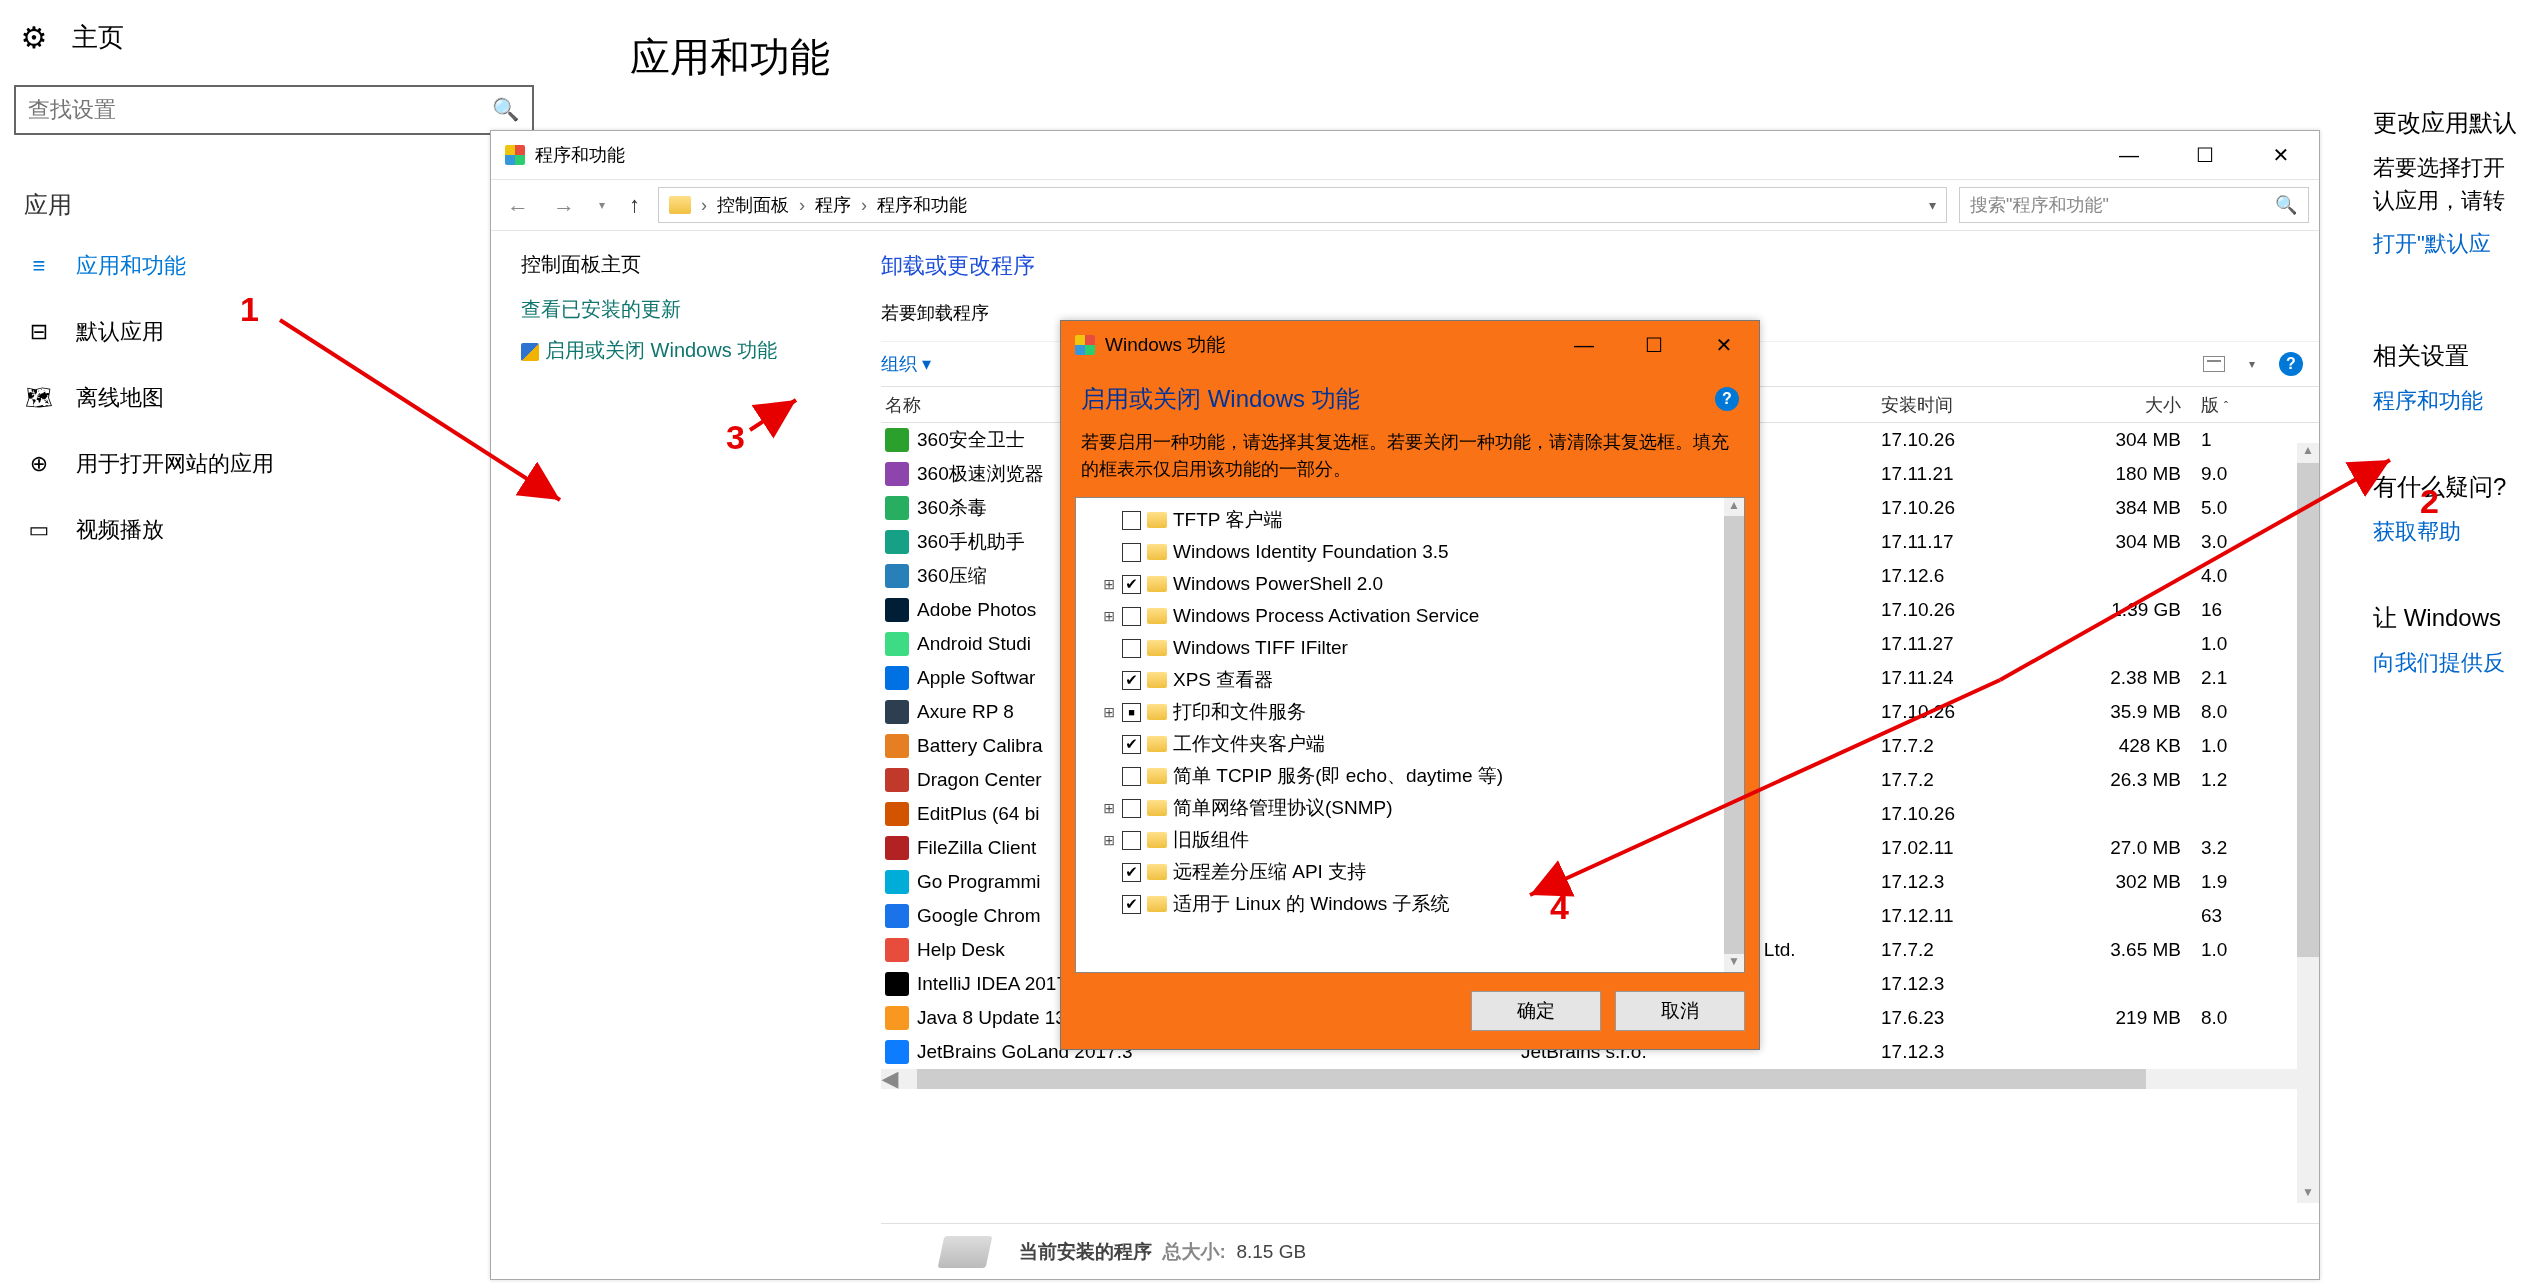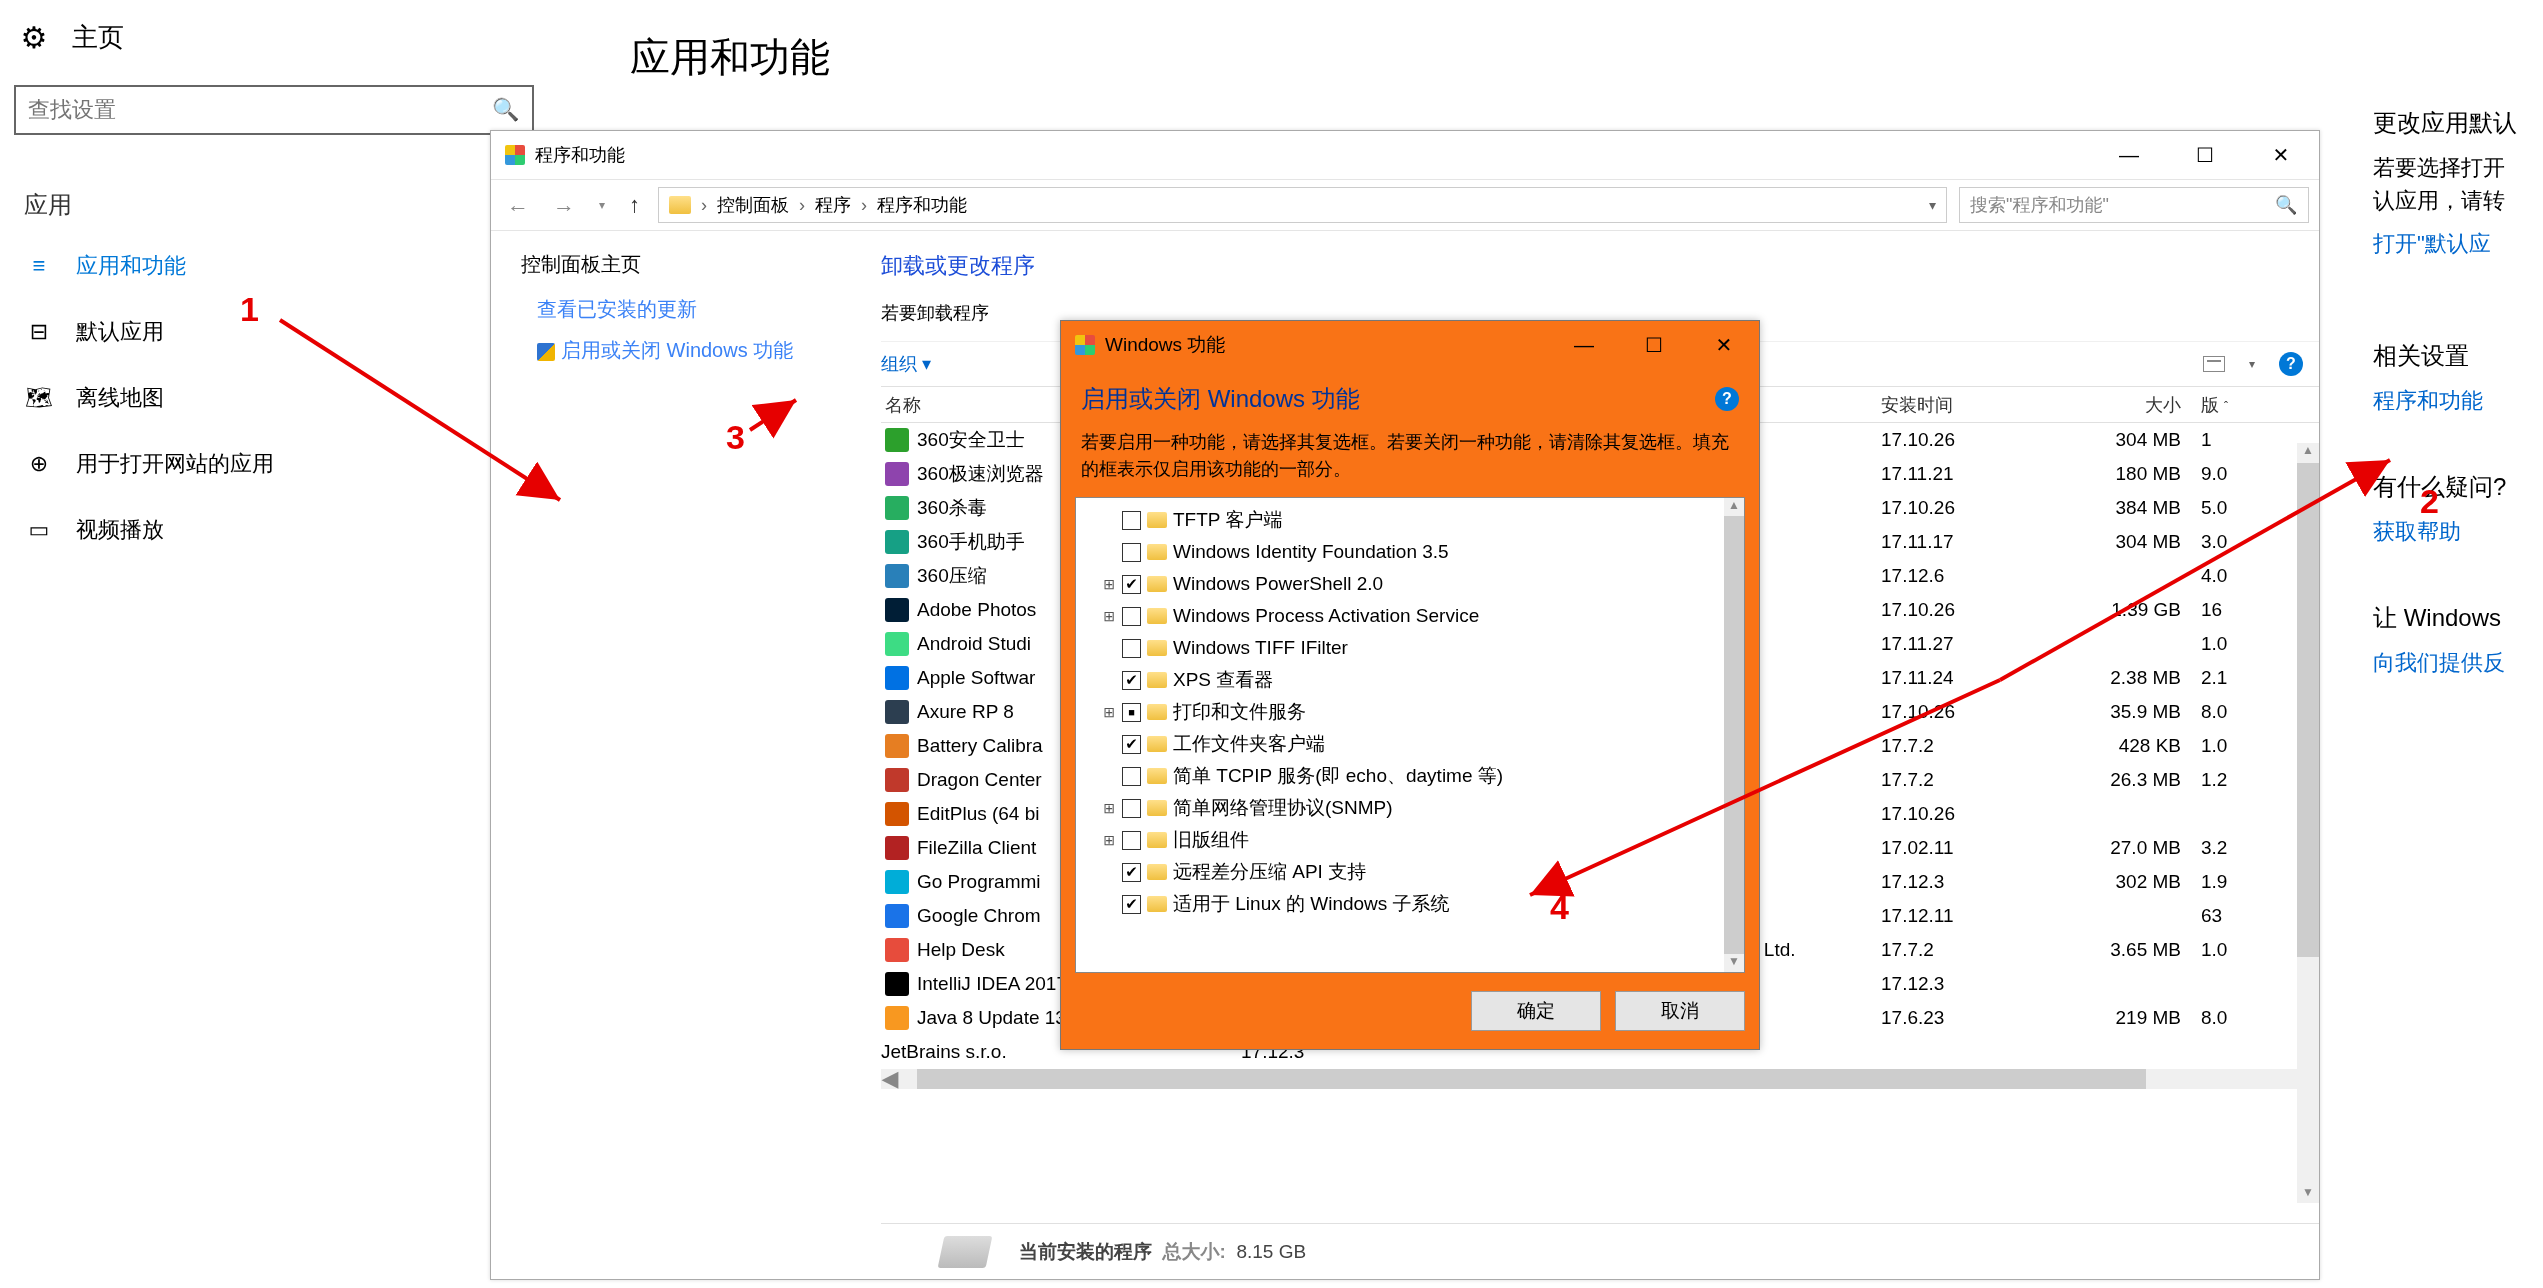--- a/index.html
+++ b/index.html
@@ -36,21 +36,21 @@
   .explorer-nav { display: flex; align-items: center; height: 52px; border-top: 1px solid #e5e5e5; border-bottom: 1px solid #e5e5e5; padding: 0 10px; gap: 12px; }
   .nav-arrow { font-size: 22px; color: #888; padding: 4px 6px; }
   .nav-arrow.enabled { color: #333; }
   .addr-bar { flex: 1; height: 36px; border: 1px solid #ccc; display: flex; align-items: center; gap: 10px; padding: 0 10px; font-size: 18px; }
   .addr-sep { color: #666; }
   .addr-dd { font-size: 14px; color: #666; }
   .nav-search { width: 350px; height: 36px; border: 1px solid #ccc; display: flex; align-items: center; padding: 0 10px; gap: 8px; font-size: 18px; color: #888; }
 
   .explorer-body { display: flex; flex: 1; overflow: hidden; }
   .exp-left { width: 340px; padding: 20px 0 0 30px; }
-  .exp-left-link { color: #3b82f6; font-size: 20px; margin: 14px 16px; cursor: pointer; }
+  .exp-left-link { color: #0f766e; font-size: 20px; margin: 14px 0; cursor: pointer; }
   .exp-left-head { font-size: 20px; margin-bottom: 18px; }
   .shield { display: inline-block; width: 18px; height: 18px; background: linear-gradient(135deg, #2e73d0 50%, #f0b400 50%); border-radius: 2px; margin-right: 6px; vertical-align: middle; }
 
   .exp-main { flex: 1; display: flex; flex-direction: column; overflow: hidden; padding: 20px 0 0 50px; }
   .uninstall-title { color: #1d4ed8; font-size: 22px; margin-bottom: 20px; }
   .uninstall-sub { font-size: 18px; margin-bottom: 16px; }
   .org-row { display: flex; align-items: center; justify-content: space-between; border-top: 1px solid #f0f0f0; border-bottom: 1px solid #e0e0e0; height: 46px; padding: 0 16px 0 0; font-size: 18px; }
   .org-left { color: #0066cc; }
   .org-right { display: flex; gap: 24px; align-items: center; }
   .view-icon { width: 22px; height: 16px; display: inline-block; border: 1px solid #888; position: relative; }
@@ -397,20 +397,24 @@
               <div class="col-name" style="display:flex;align-items:center;">
                 <span class="prog-icon" style="background:#f89820"></span>
                 <span>Java 8 Update 131 (64-bit)</span>
               </div>
               <div class="col-pub">Oracle Corporation</div>
               <div class="col-date">17.6.23</div>
               <div class="col-size">219 MB</div>
               <div class="col-ver">8.0</div>
             </div>
             <div class="prog-row">
+              <div class="col-name" style="display:flex;align-items:center;">
+                <span class="prog-icon" style="background:#0d7cff"></span>
+                <span>JetBrains GoLand 2017.3</span>
+              </div>
               <div class="col-pub">JetBrains s.r.o.</div>
               <div class="col-date">17.12.3</div>
               <div class="col-size"></div>
               <div class="col-ver"></div>
             </div>
           </div>
         <div class="hscroll">
           <div class="hscroll-btn">◀</div>
           <div class="hscroll-track">
               <div class="hscroll-thumb"></div>

